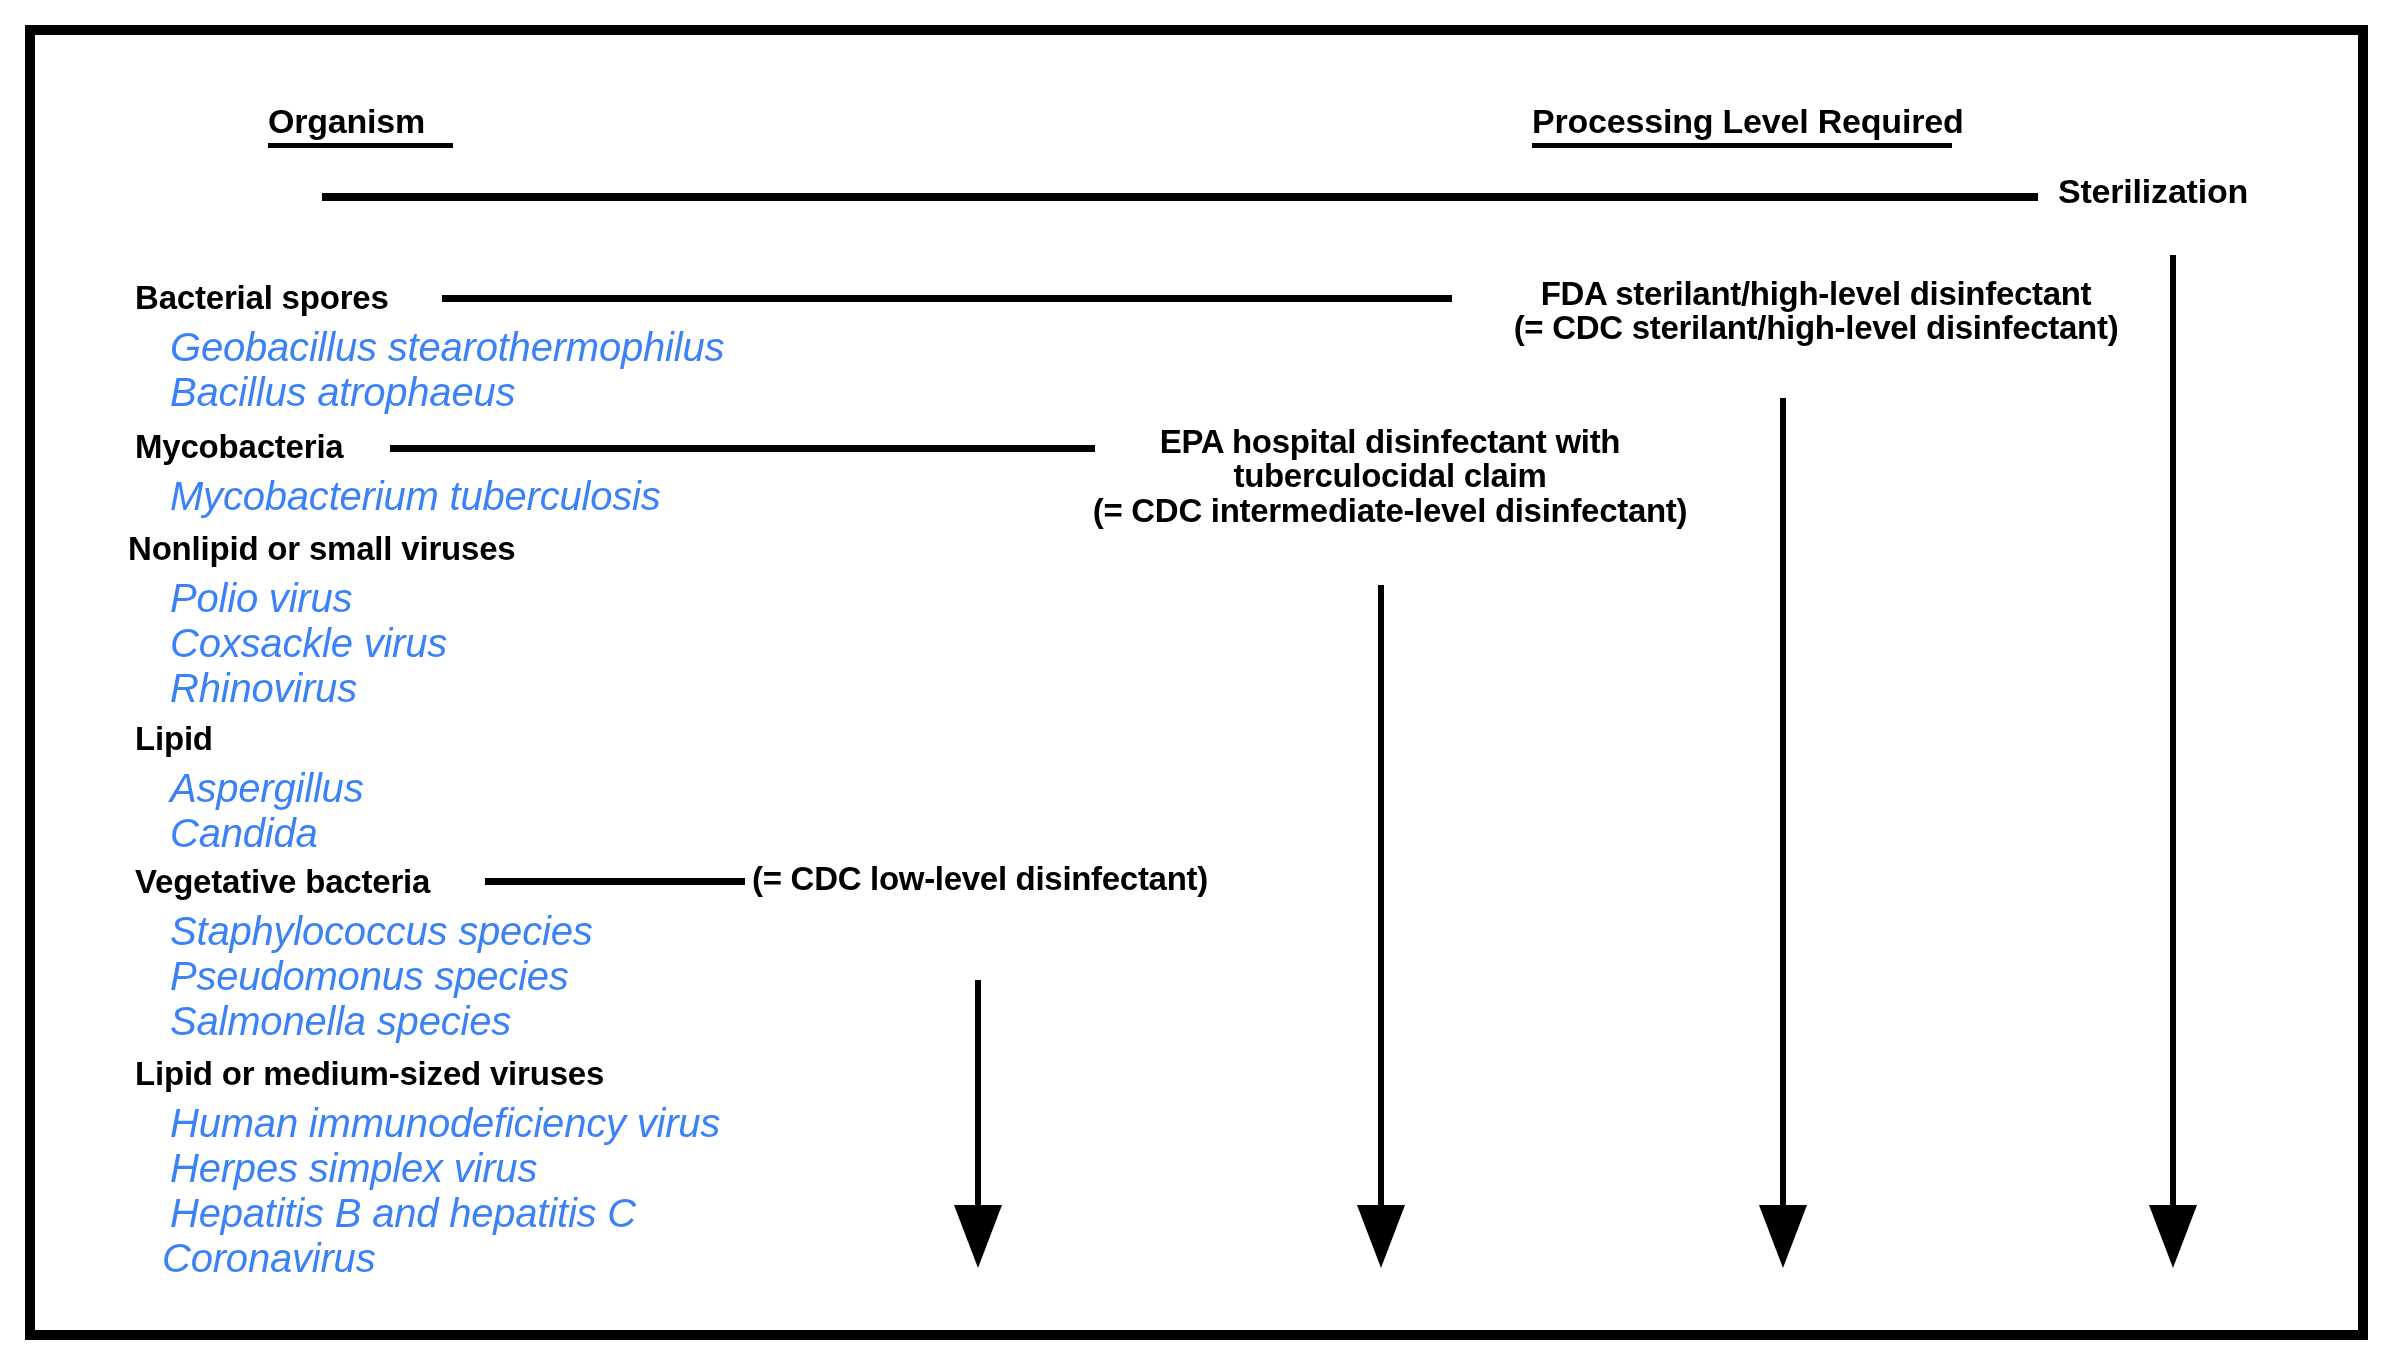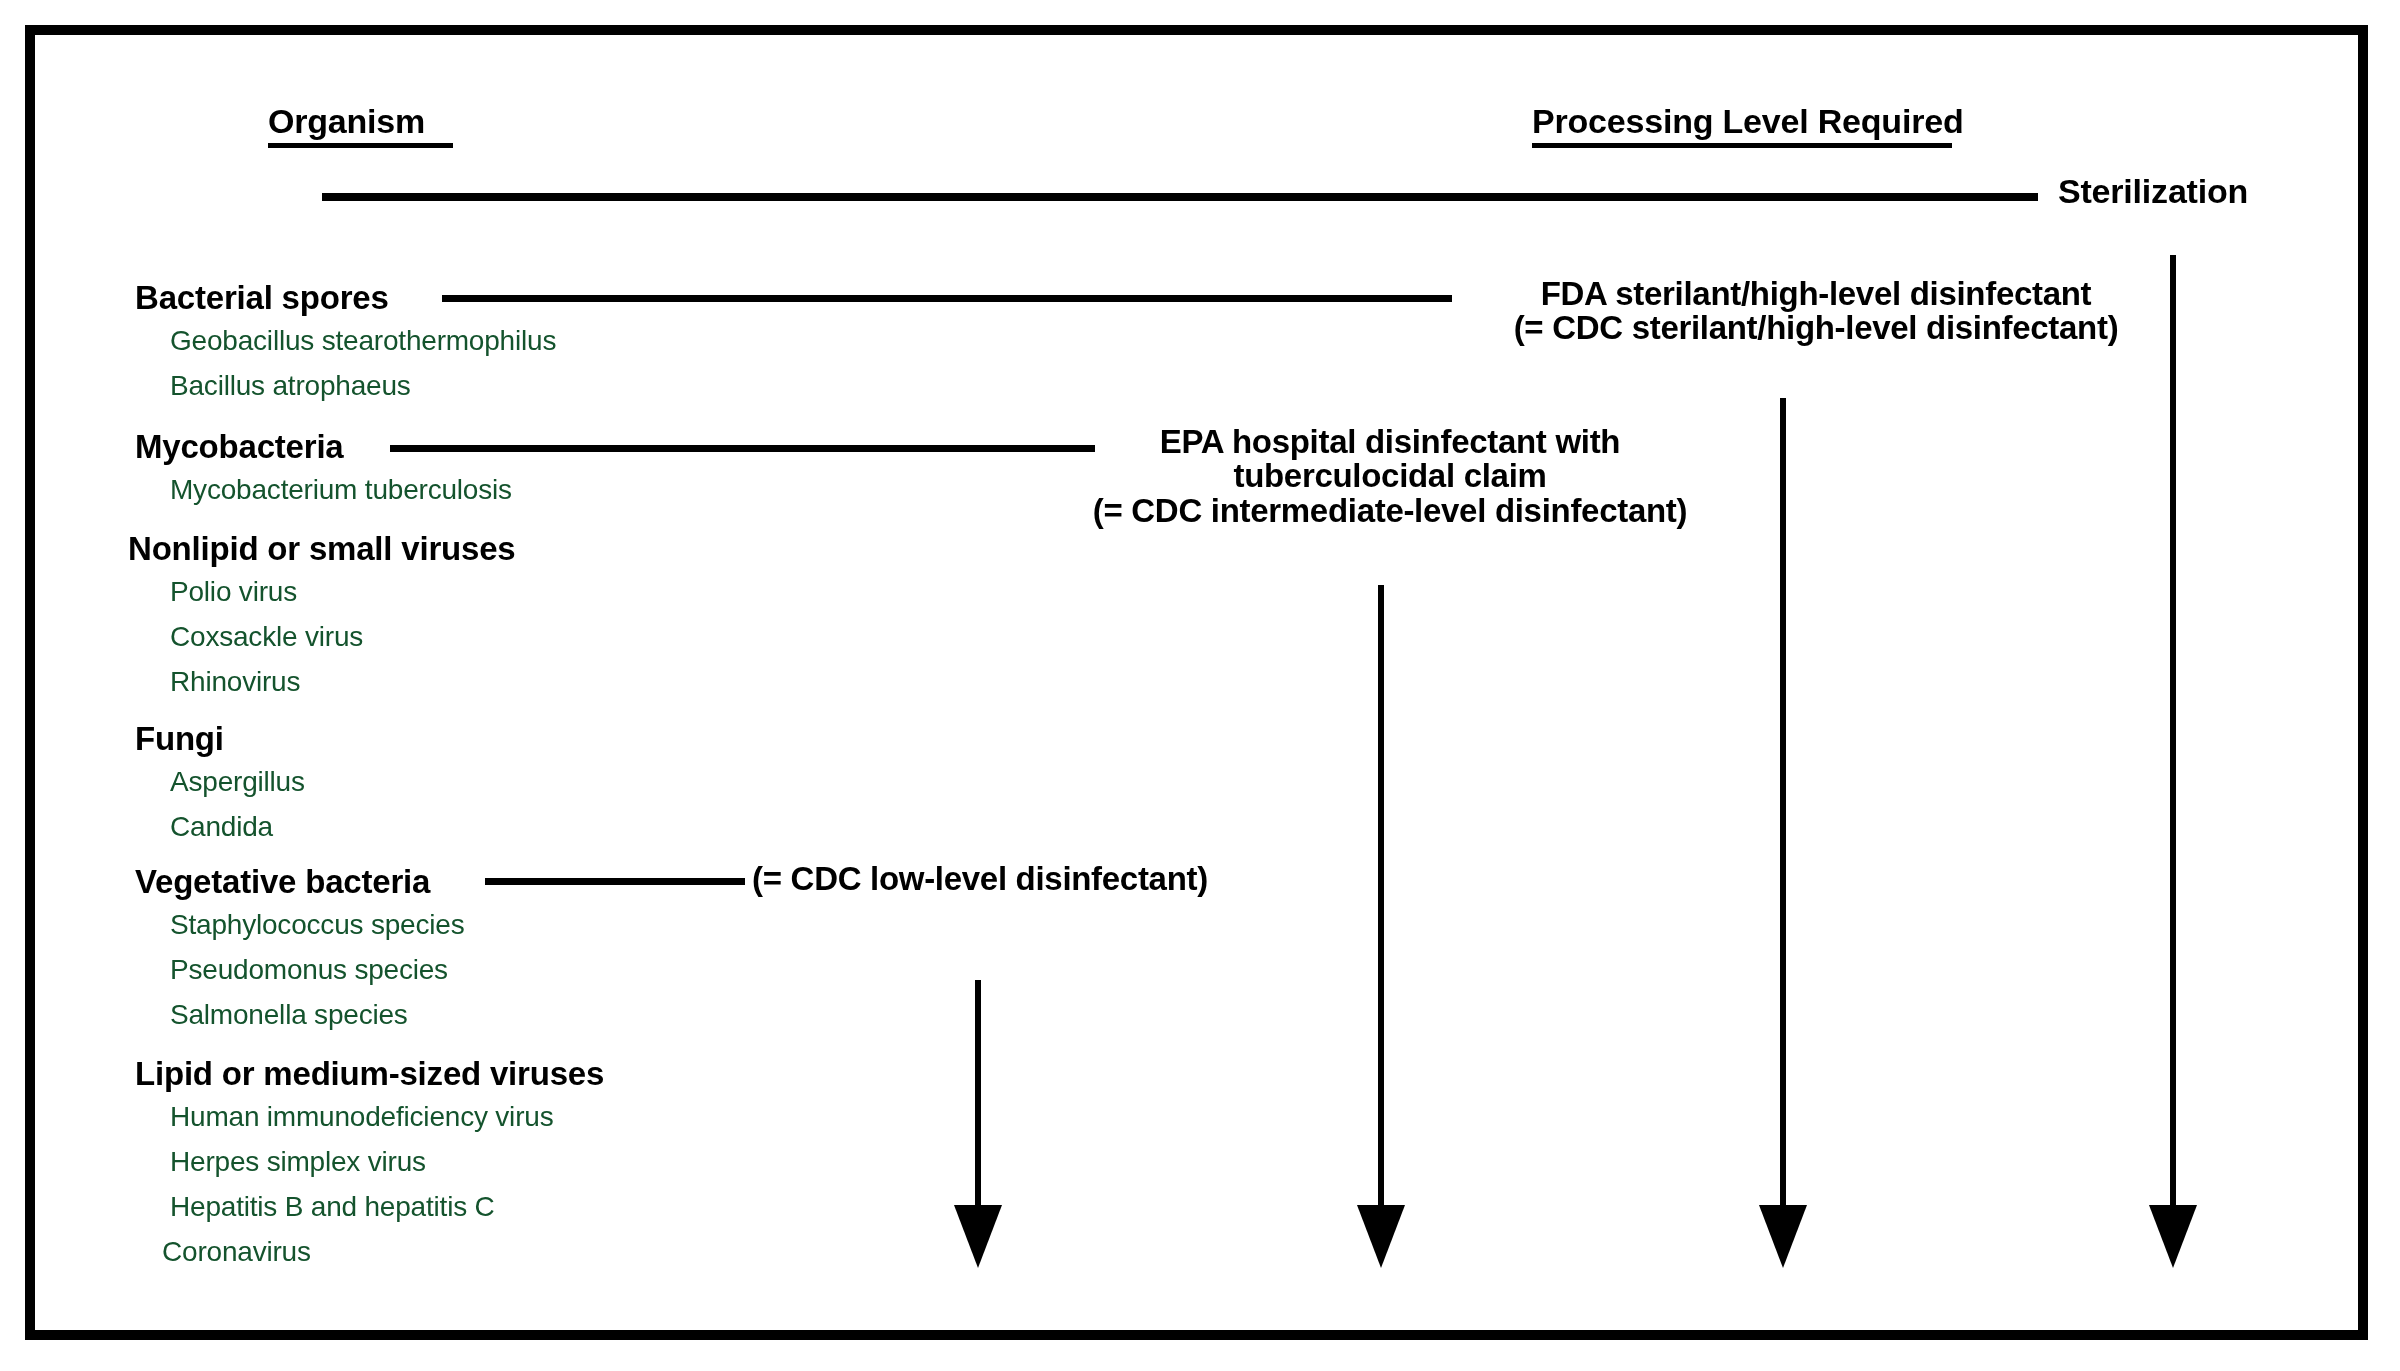--- a/index.html
+++ b/index.html
@@ -45,22 +45,23 @@
   .group-title {
     position: absolute;
     font-weight: bold;
     font-size: 33px;
     color: #000000;
     white-space: nowrap;
     letter-spacing: -0.2px;
   }
   .species {
     position: absolute;
-    font-size: 28px;
-    color: #14532d;
+    font-style: italic;
+    font-size: 40px;
+    color: #3b82f6;
     white-space: nowrap;
     letter-spacing: -0.2px;
   }
   .level-label {
     position: absolute;
     font-weight: bold;
     font-size: 33px;
     color: #000000;
     text-align: center;
     line-height: 1.04;
@@ -112,21 +113,21 @@
 
   <div class="group-title" style="left:135px; top:428px;">Mycobacteria</div>
   <div class="conn" style="left:390px; top:445px; width:705px;"></div>
   <div class="species" style="left:170px; top:474px;">Mycobacterium tuberculosis</div>
 
   <div class="group-title" style="left:128px; top:530px;">Nonlipid or small viruses</div>
   <div class="species" style="left:170px; top:576px;">Polio virus</div>
   <div class="species" style="left:170px; top:621px;">Coxsackle virus</div>
   <div class="species" style="left:170px; top:666px;text-align:right;">Rhinovirus</div>
 
-  <div class="group-title" style="left:135px; top:720px;">Fungi</div>
+  <div class="group-title" style="left:135px; top:720px;">Lipid</div>
   <div class="species" style="left:170px; top:766px;">Aspergillus</div>
   <div class="species" style="left:170px; top:811px;">Candida</div>
 
   <div class="group-title" style="left:135px; top:863px;">Vegetative bacteria</div>
   <div class="conn" style="left:485px; top:878px; width:260px;"></div>
   <div class="species" style="left:170px; top:909px;">Staphylococcus species</div>
   <div class="species" style="left:170px; top:954px;">Pseudomonus species</div>
   <div class="species" style="left:170px; top:999px;">Salmonella species</div>
 
   <div class="group-title" style="left:135px; top:1055px;">Lipid or medium-sized viruses</div>

